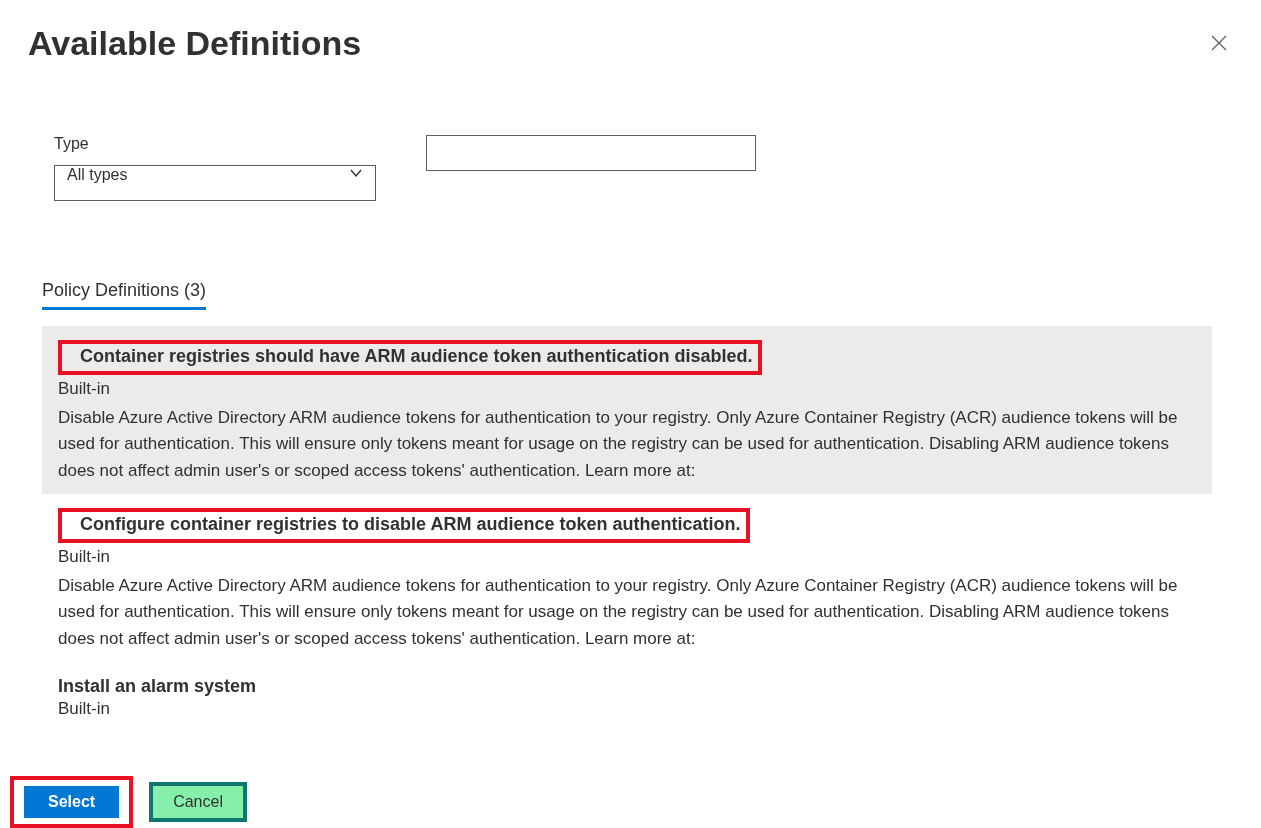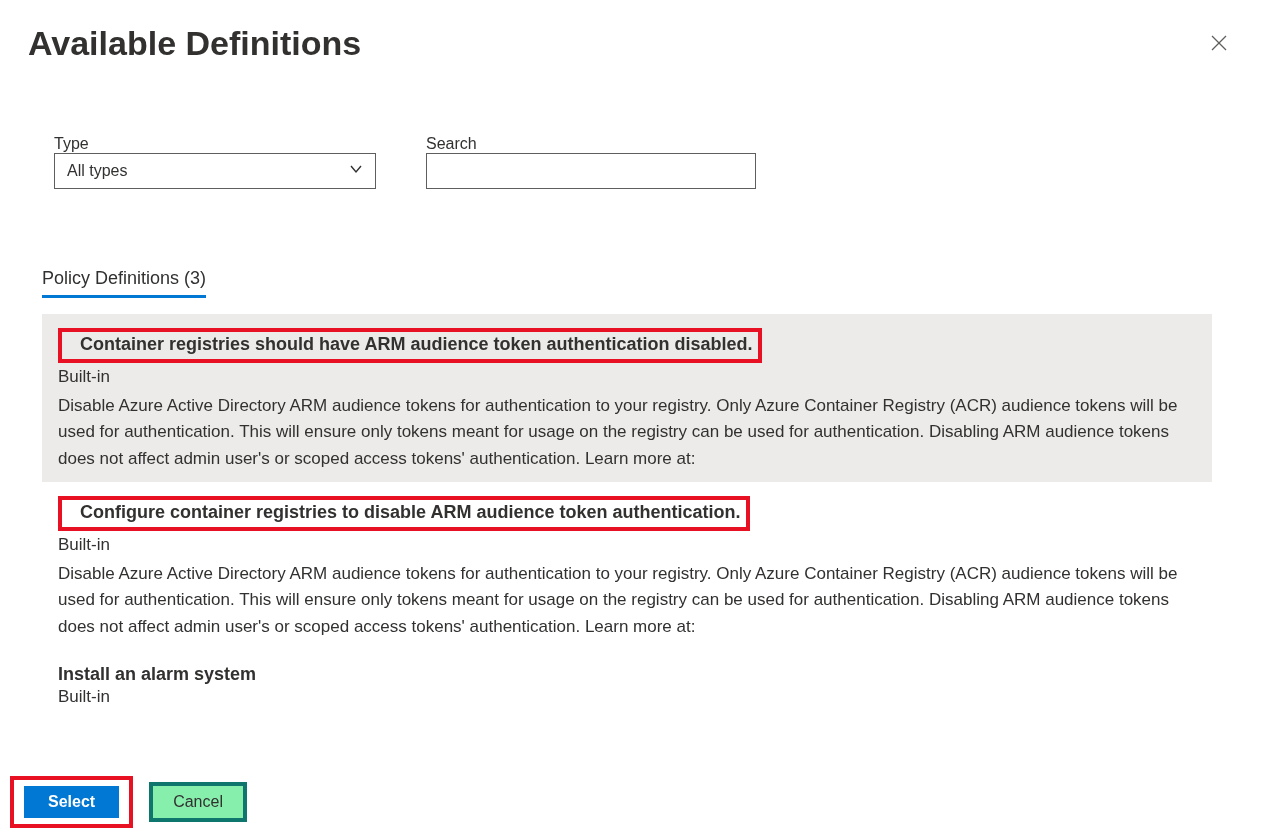--- a/index.html
+++ b/index.html
@@ -41,29 +41,29 @@
     margin-top: 72px;
     margin-left: 26px;
   }
   .filter-group {
     display: flex;
     flex-direction: column;
   }
   .filter-label {
     font-size: 16px;
     color: #323130;
-    margin-bottom: 0;
+    margin-bottom: 12px;
   }
   .select-wrap {
     position: relative;
     width: 322px;
     height: 36px;
     border: 1px solid #605e5c;
     display: flex;
-    align-items: center;
+    align-items: flex-start;
     padding: 0 12px;
     cursor: pointer;
     color: #323130;
     font-size: 16px;
   }
   .select-wrap .chevron {
     margin-left: auto;
   }
   .search-input {
     width: 330px;
@@ -203,21 +203,20 @@
       <div class="select-wrap">
         <span>All types</span>
         <span class="chevron">
           <svg width="14" height="14" viewBox="0 0 14 14">
               <polyline points="2,4 7,10 12,4" fill="none" stroke="#323130" stroke-width="1.4"></polyline>
             </svg>
         </span>
       </div>
     </div>
     <div class="filter-group">
-      <span class="filter-label">Search</span>
       <input class="search-input" type="text" value="" style="">
     </div>
   </div>
 
   <div class="tabs-row">
     <span class="tab">Policy Definitions (3)</span>
   </div>
 
   <div class="list-container">
     <div class="list-inner">

